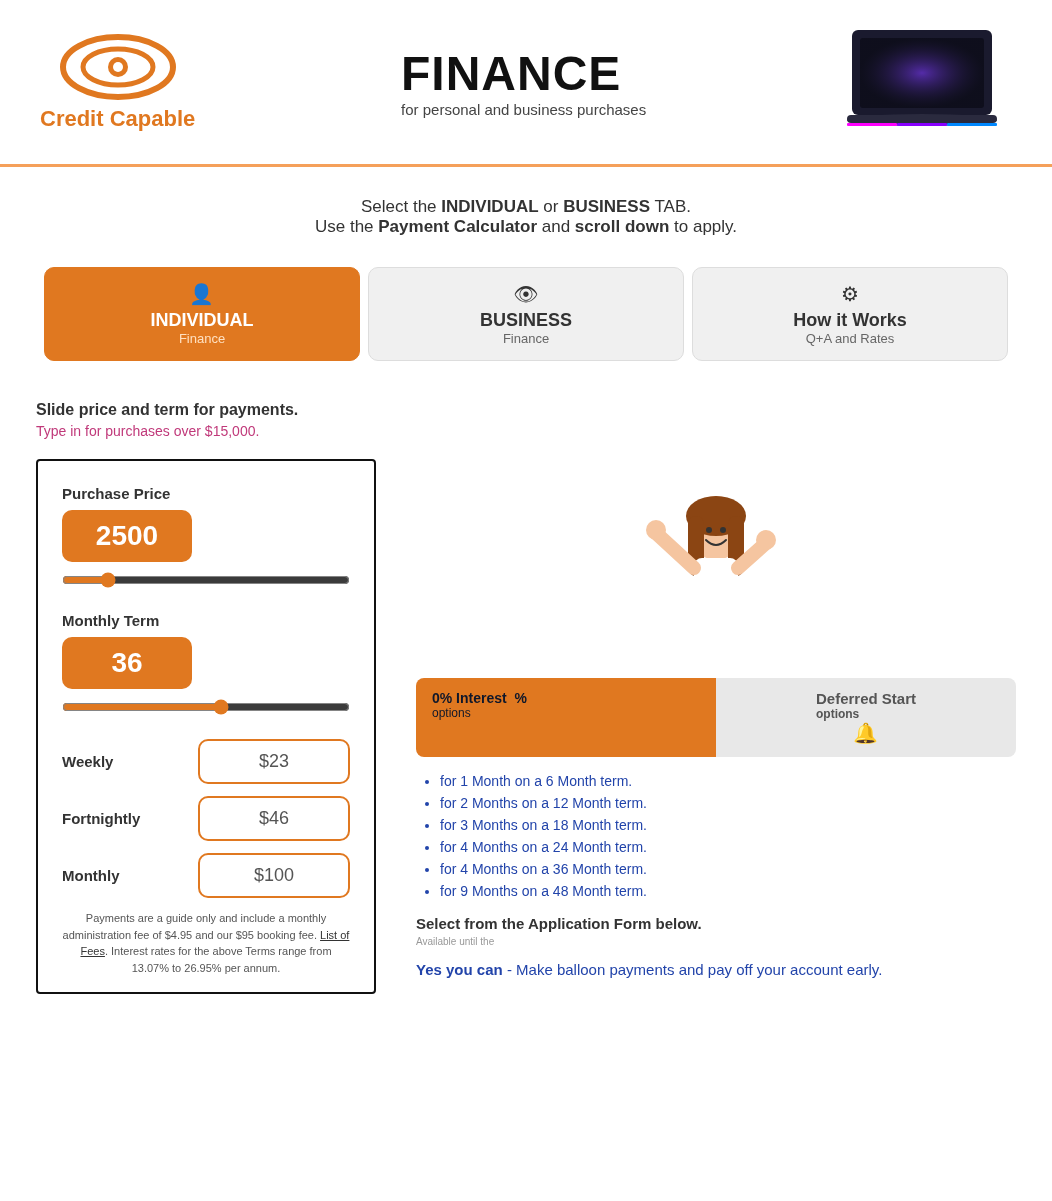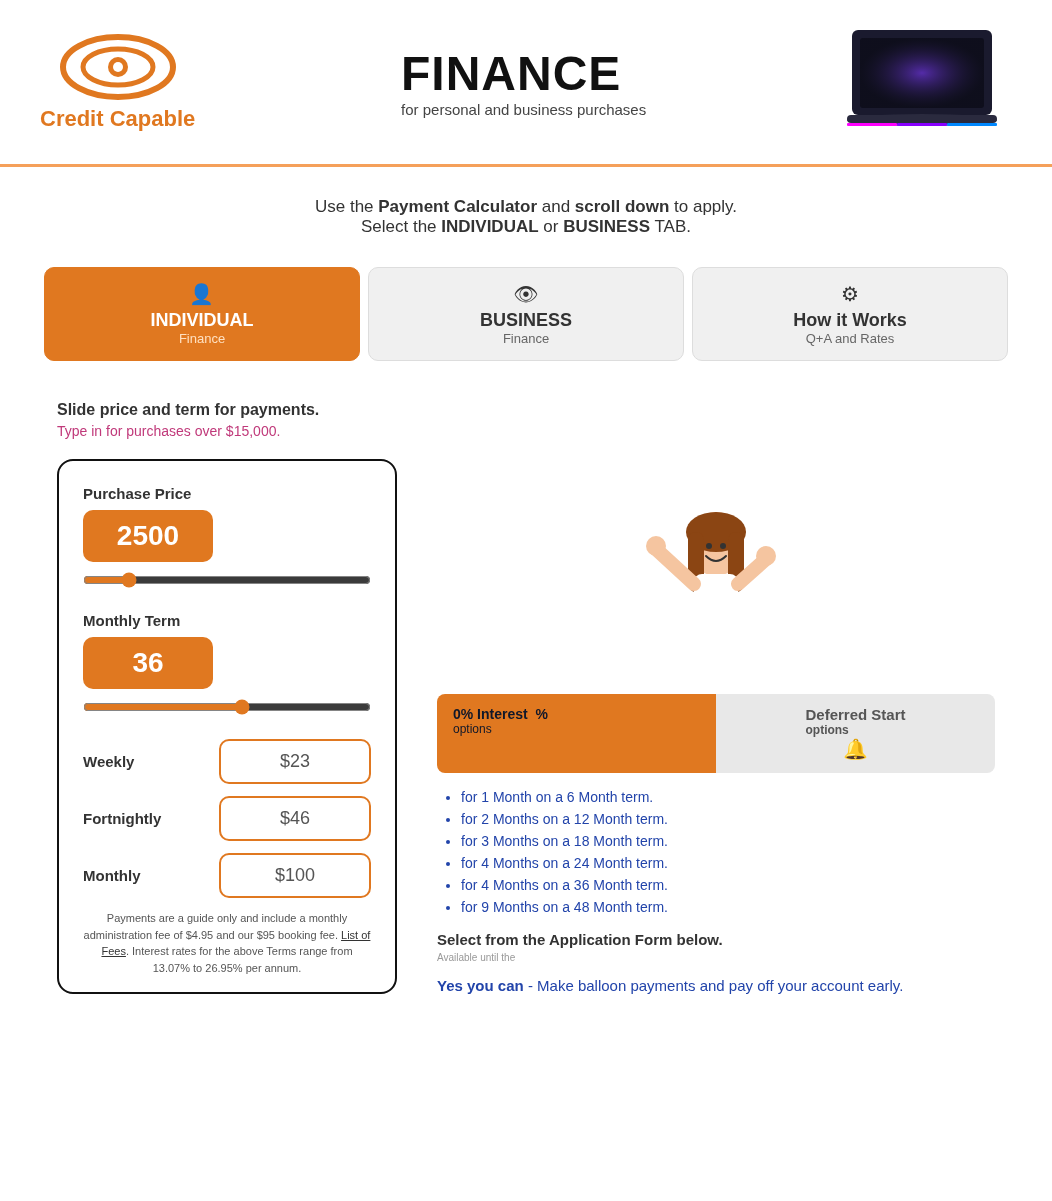--- a/index.html
+++ b/index.html
@@ -81,42 +81,42 @@
     }
     .tab .tab-icon { font-size: 20px; margin-bottom: 4px; }
     .tab .tab-title { font-size: 18px; font-weight: bold; }
     .tab .tab-sub { font-size: 13px; }
     .tab.active .tab-sub { color: #ffe0c0; }
     .tab:not(.active) .tab-sub { color: #666; }
 
     
     .calc-section {
       display: flex;
-      padding: 20px 57px;
+      padding: 20px 36px;
       gap: 40px;
-      align-items: flex-end;
+      align-items: center;
     }
     .calc-info {
       flex: 0 0 auto;
     }
     .calc-info .slide-title {
       font-size: 16px;
       font-weight: bold;
       margin-bottom: 4px;
     }
     .calc-info .slide-sub {
       font-size: 14px;
       color: #c0397a;
     }
 
     
     .calc-box {
       margin-top: 20px;
       border: 2px solid #111;
-      border-radius: 16px;
+      border-radius: 4px;
       padding: 24px 24px 16px;
       width: 340px;
       background: #fff;
     }
     .calc-row {
       margin-bottom: 20px;
     }
     .calc-label {
       font-size: 15px;
       font-weight: bold;
@@ -272,24 +272,24 @@
 
       <rect x="15" y="103" width="50" height="3" rx="1" fill="#ff00ff"></rect>
       <rect x="65" y="103" width="50" height="3" rx="1" fill="#8800ff"></rect>
       <rect x="115" y="103" width="50" height="3" rx="1" fill="#0088ff"></rect>
     </svg>
   </div>
 </div>
 
 <div class="hero-text">
   <div>
+    Select the <strong>INDIVIDUAL</strong> or <strong>BUSINESS</strong> TAB.
+  </div>
+  <div>
     Use the <strong>Payment Calculator</strong> and <strong>scroll down</strong> to apply.
-  </div>
-  <div>
-    Select the <strong>INDIVIDUAL</strong> or <strong>BUSINESS</strong> TAB.
   </div>
 </div>
 
 <div class="tabs">
   <div class="tab active">
     <div class="tab-icon">👤</div>
     <div class="tab-title">INDIVIDUAL</div>
     <div class="tab-sub">Finance</div>
   </div>
   <div class="tab">

